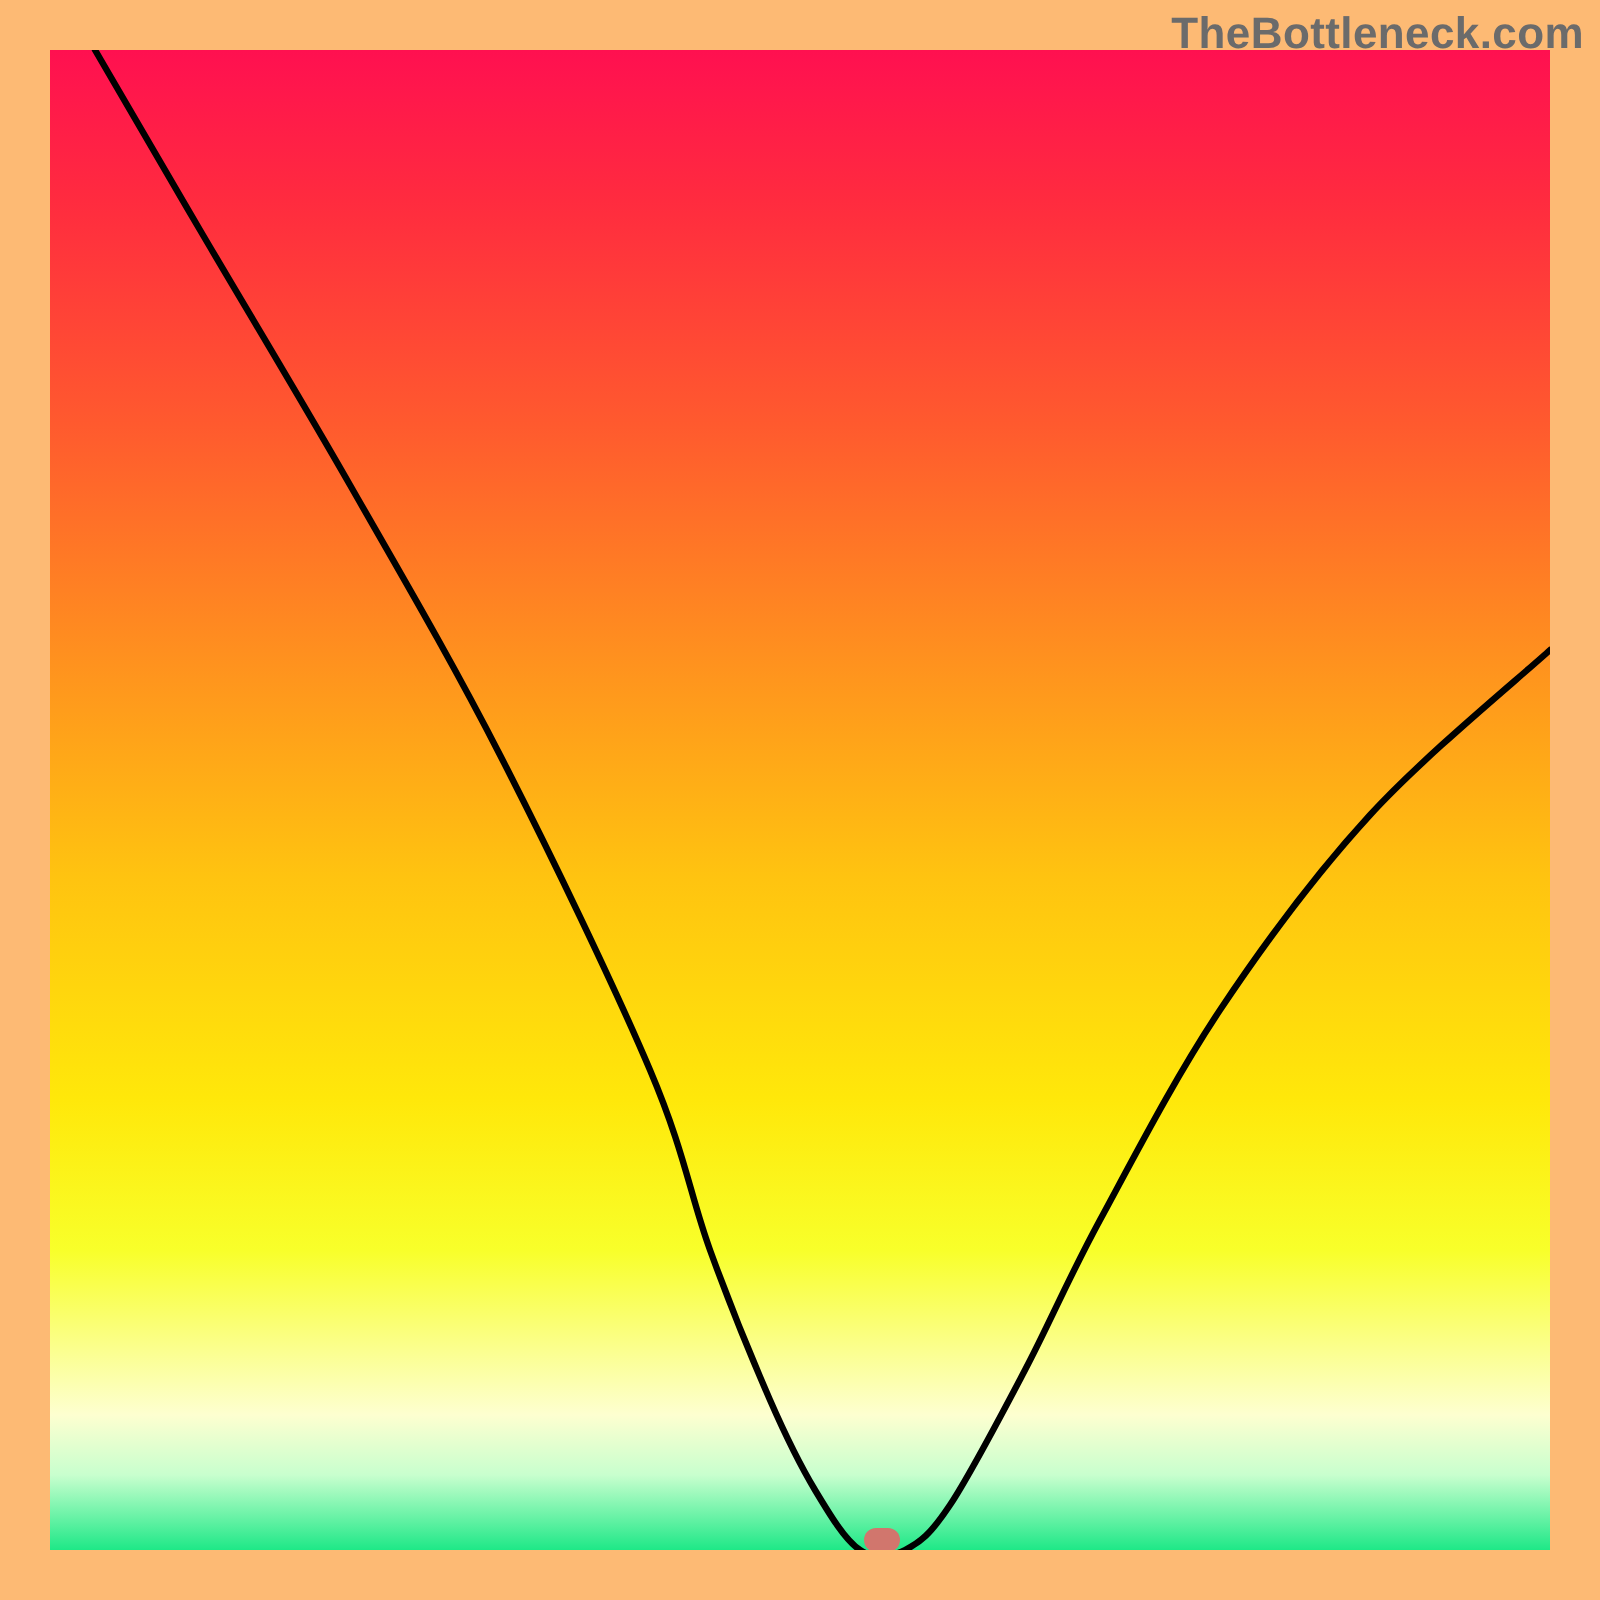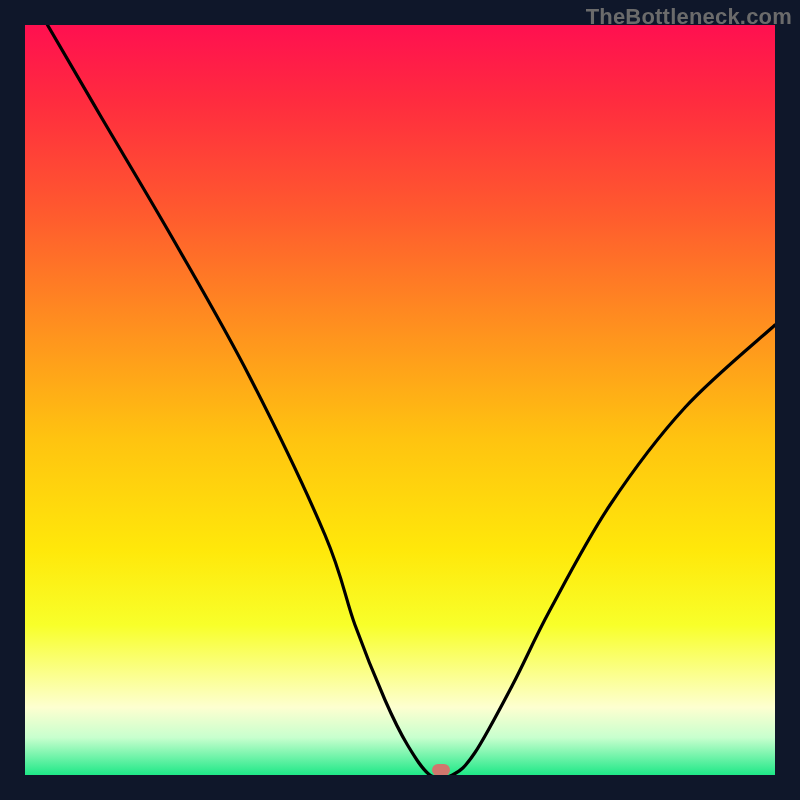--- a/index.html
+++ b/index.html
@@ -9,21 +9,21 @@
     height: 800px;
     background: #000;
     overflow: hidden;
   }
   .frame {
     position: absolute;
     left: 0;
     top: 0;
     width: 800px;
     height: 800px;
-    background: #0f172a;
+    background: #fdba74;
   }
   .plot-area {
     position: absolute;
     left: 25px;
     top: 25px;
     width: 750px;
     height: 750px;
     overflow: hidden;
   }
   .gradient {

